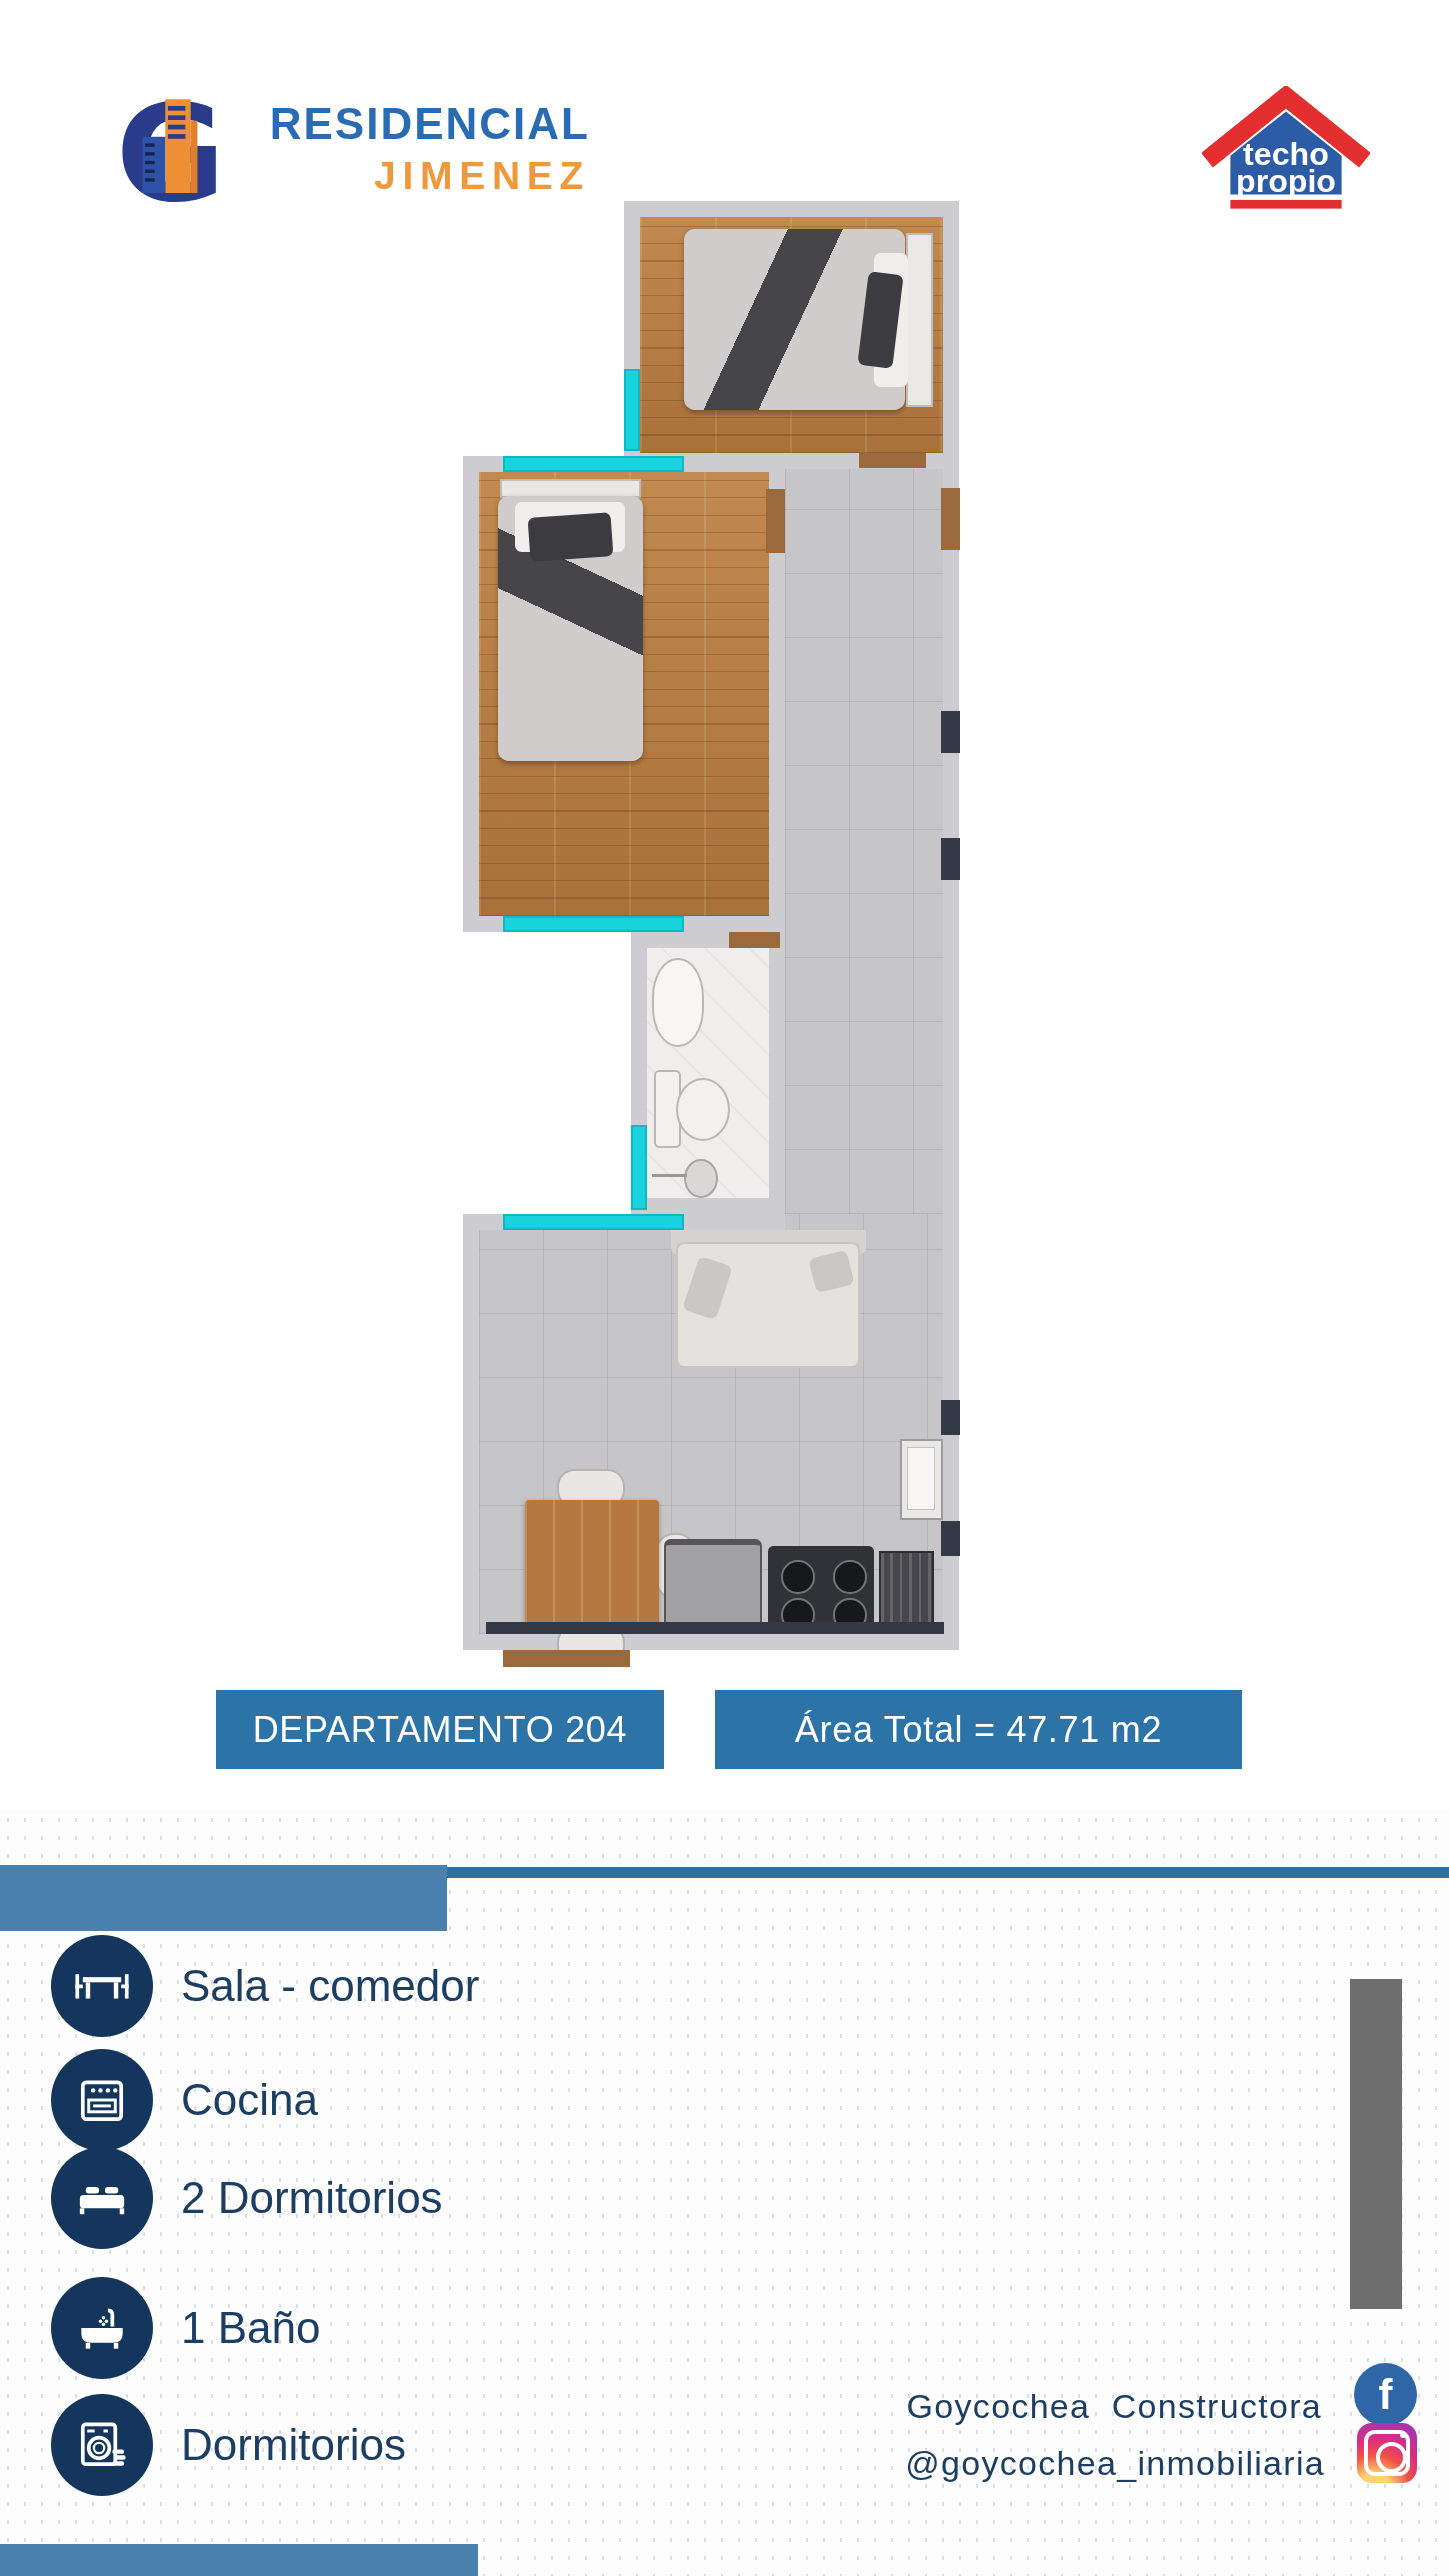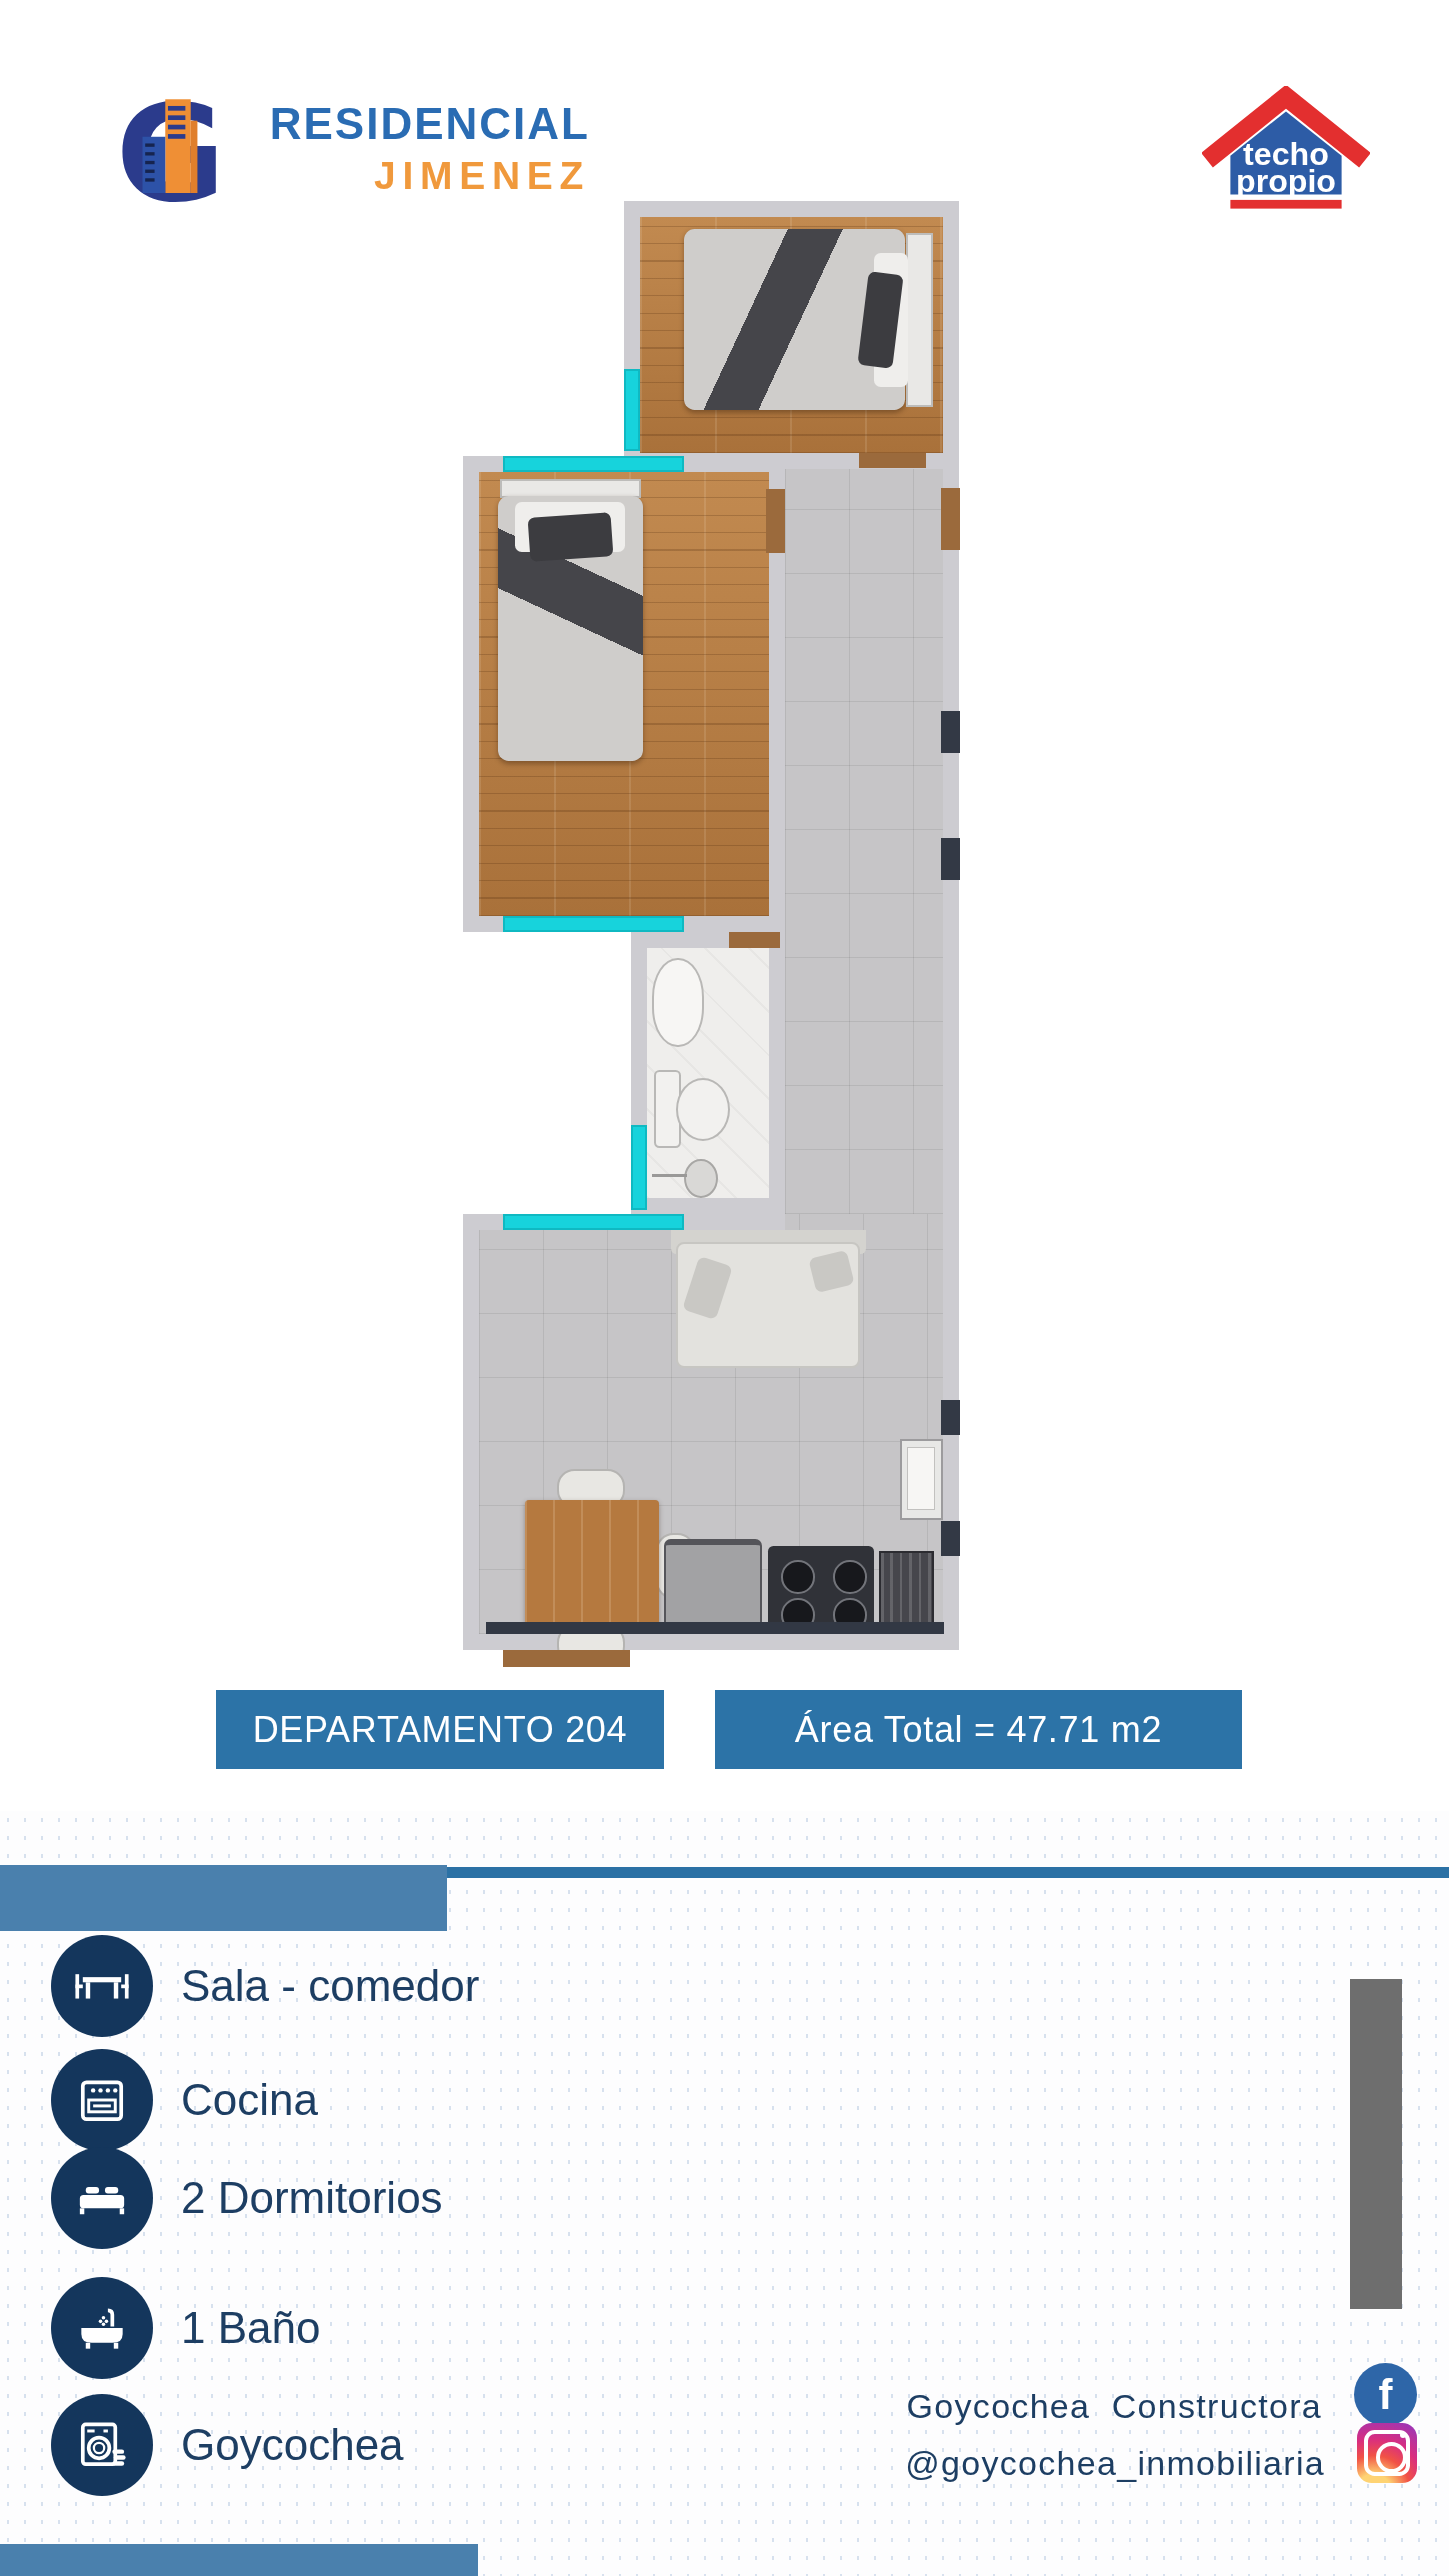--- a/index.html
+++ b/index.html
@@ -240,21 +240,21 @@
           <rect x="16" y="14" width="44" height="54" rx="4" fill="none" stroke="#fff" stroke-width="5"></rect>
           <rect x="22" y="21" width="10" height="4" fill="#fff"></rect>
           <rect x="44" y="21" width="6" height="4" fill="#fff"></rect>
           <circle cx="38" cy="46" r="14" fill="none" stroke="#fff" stroke-width="5"></circle>
           <circle cx="38" cy="46" r="7" fill="none" stroke="#fff" stroke-width="3"></circle>
           <rect x="56" y="48" width="16" height="6" rx="3" fill="#fff"></rect>
           <rect x="58" y="56" width="16" height="6" rx="3" fill="#fff"></rect>
           <rect x="56" y="64" width="16" height="6" rx="3" fill="#fff"></rect>
         </svg>
       </div>
-      <div class="feat-lbl">Goycochea</div>
+      <div class="feat-lbl">Dormitorios</div>
     </div>
 
     <div class="darkbar" style="top:168px;left:1350px;height:330px;"></div>
 
     <div class="soc-row" style="top:551px;">
       <div class="soc-lbl">Goycochea  Constructora</div>
       <div class="fb-badge">f</div>
     </div>
     <div class="soc-row" style="top:608px;">
       <div class="soc-lbl">@goycochea_inmobiliaria</div>

